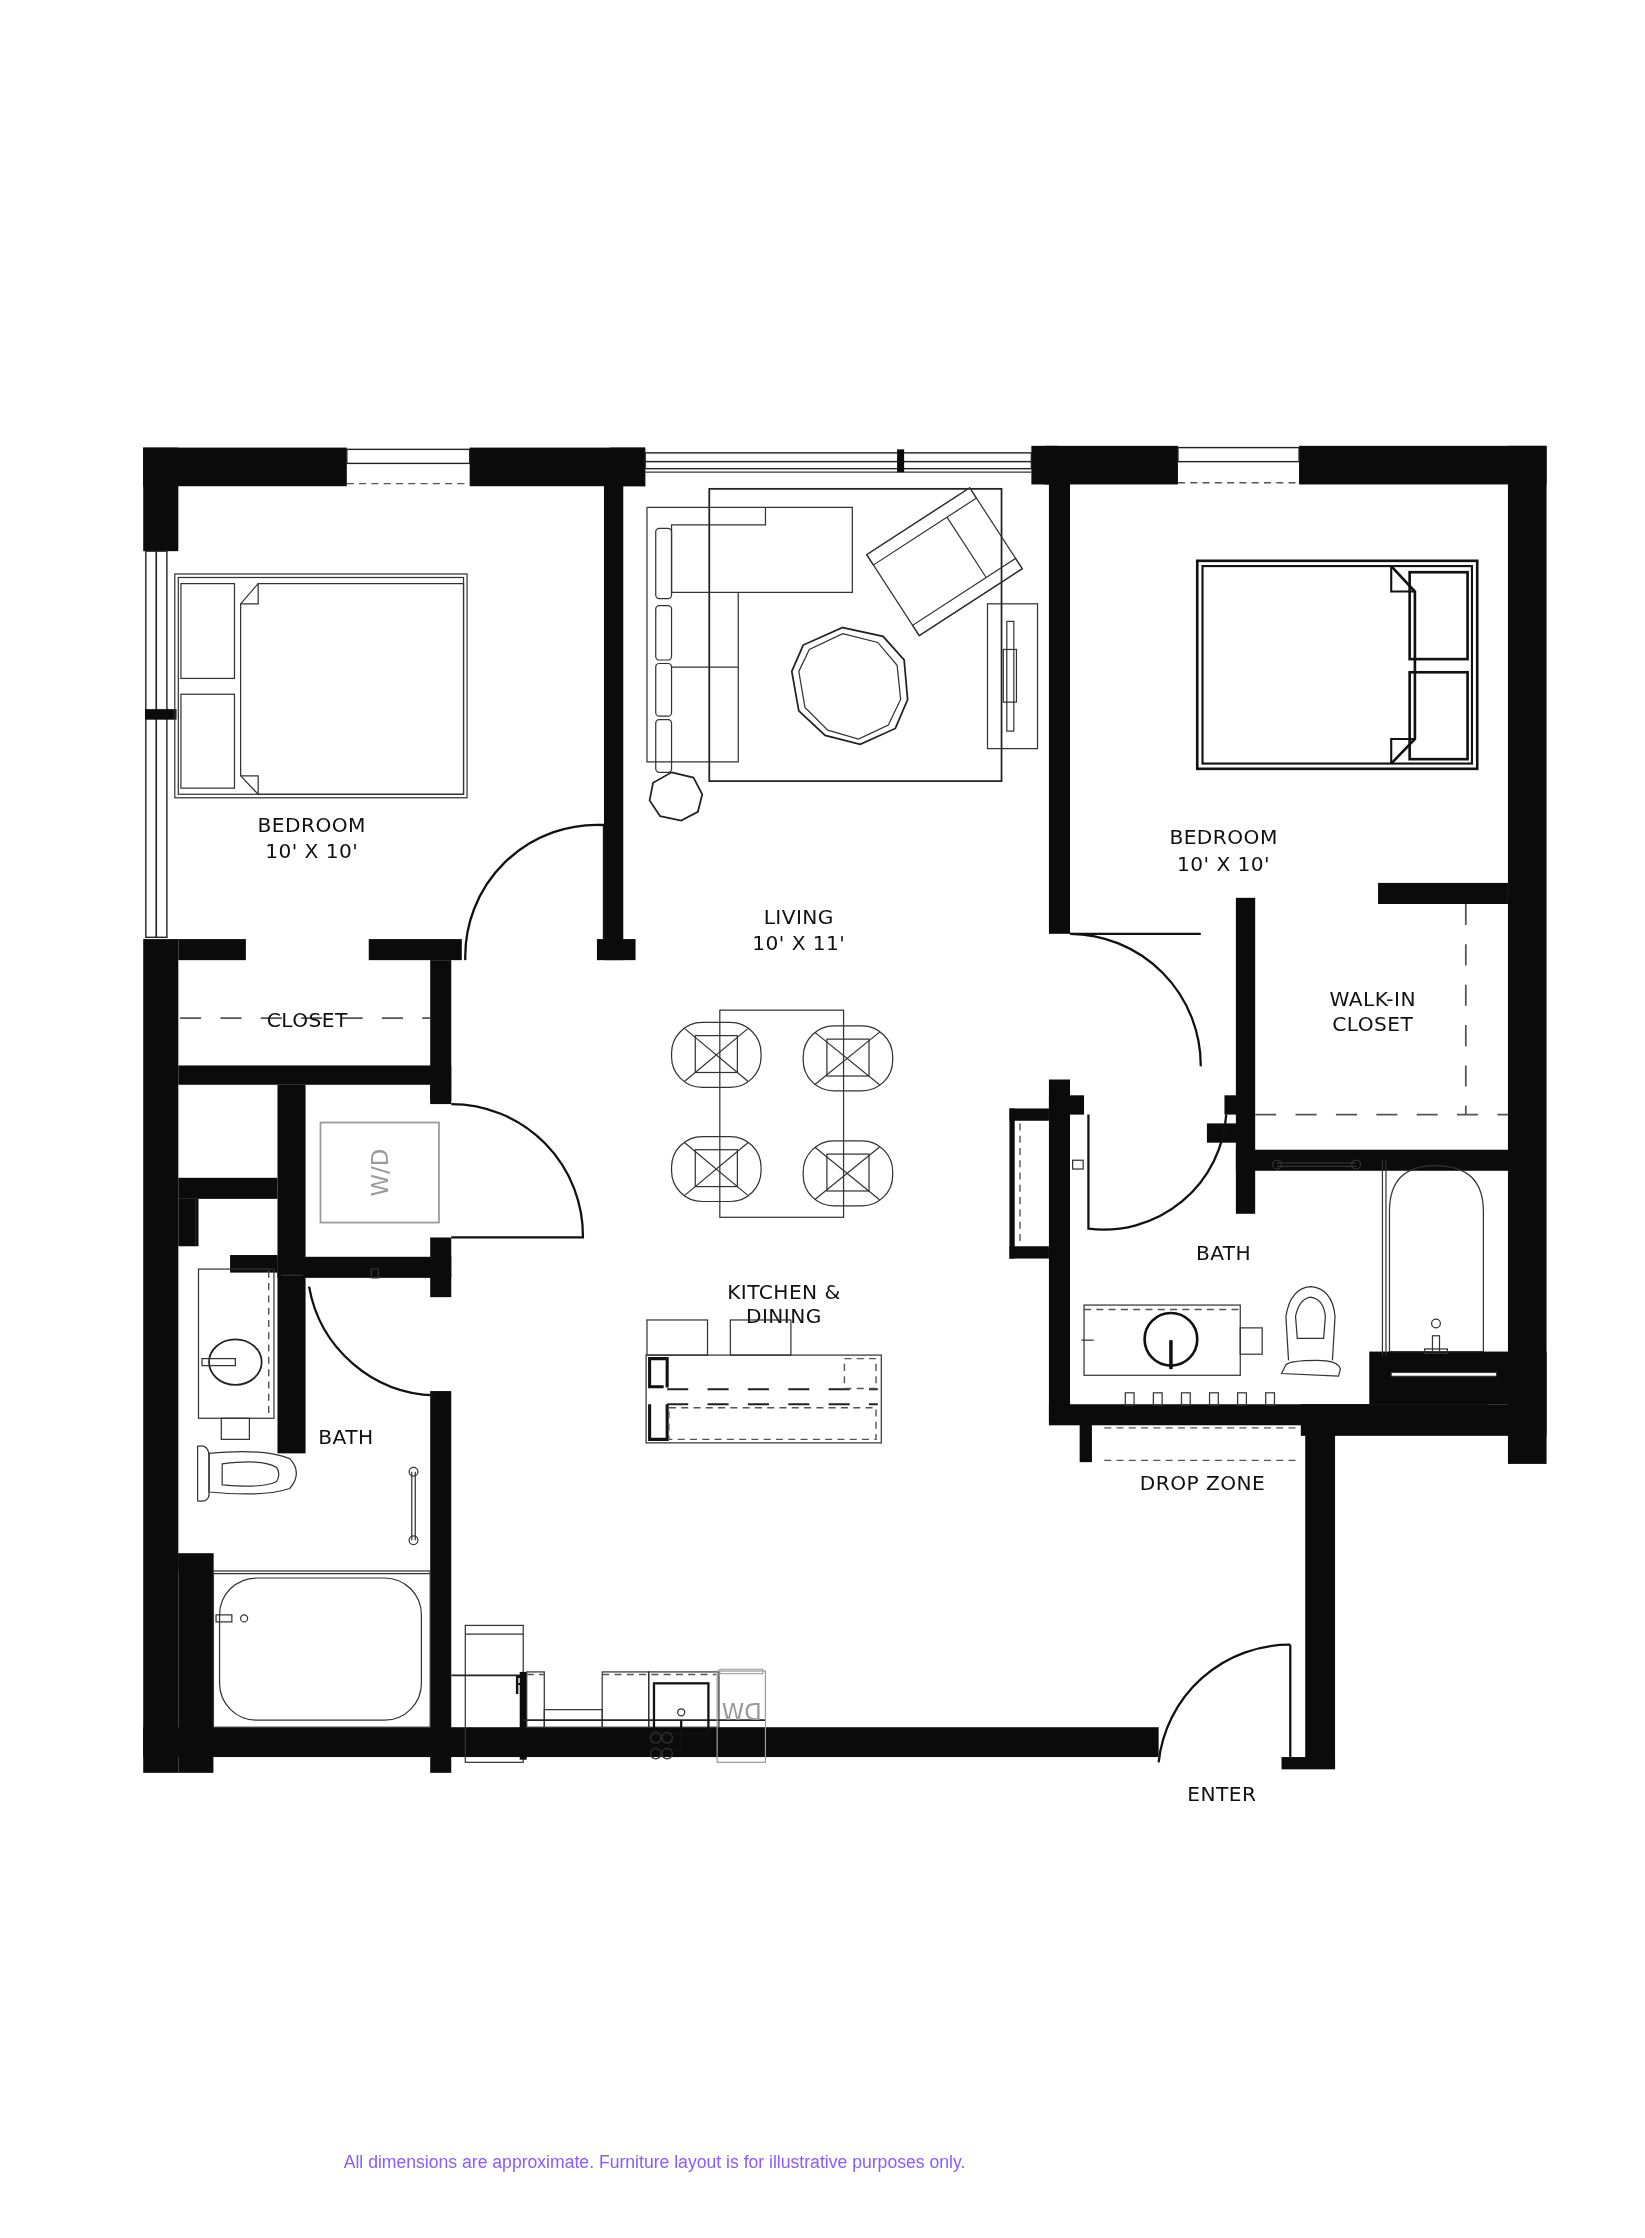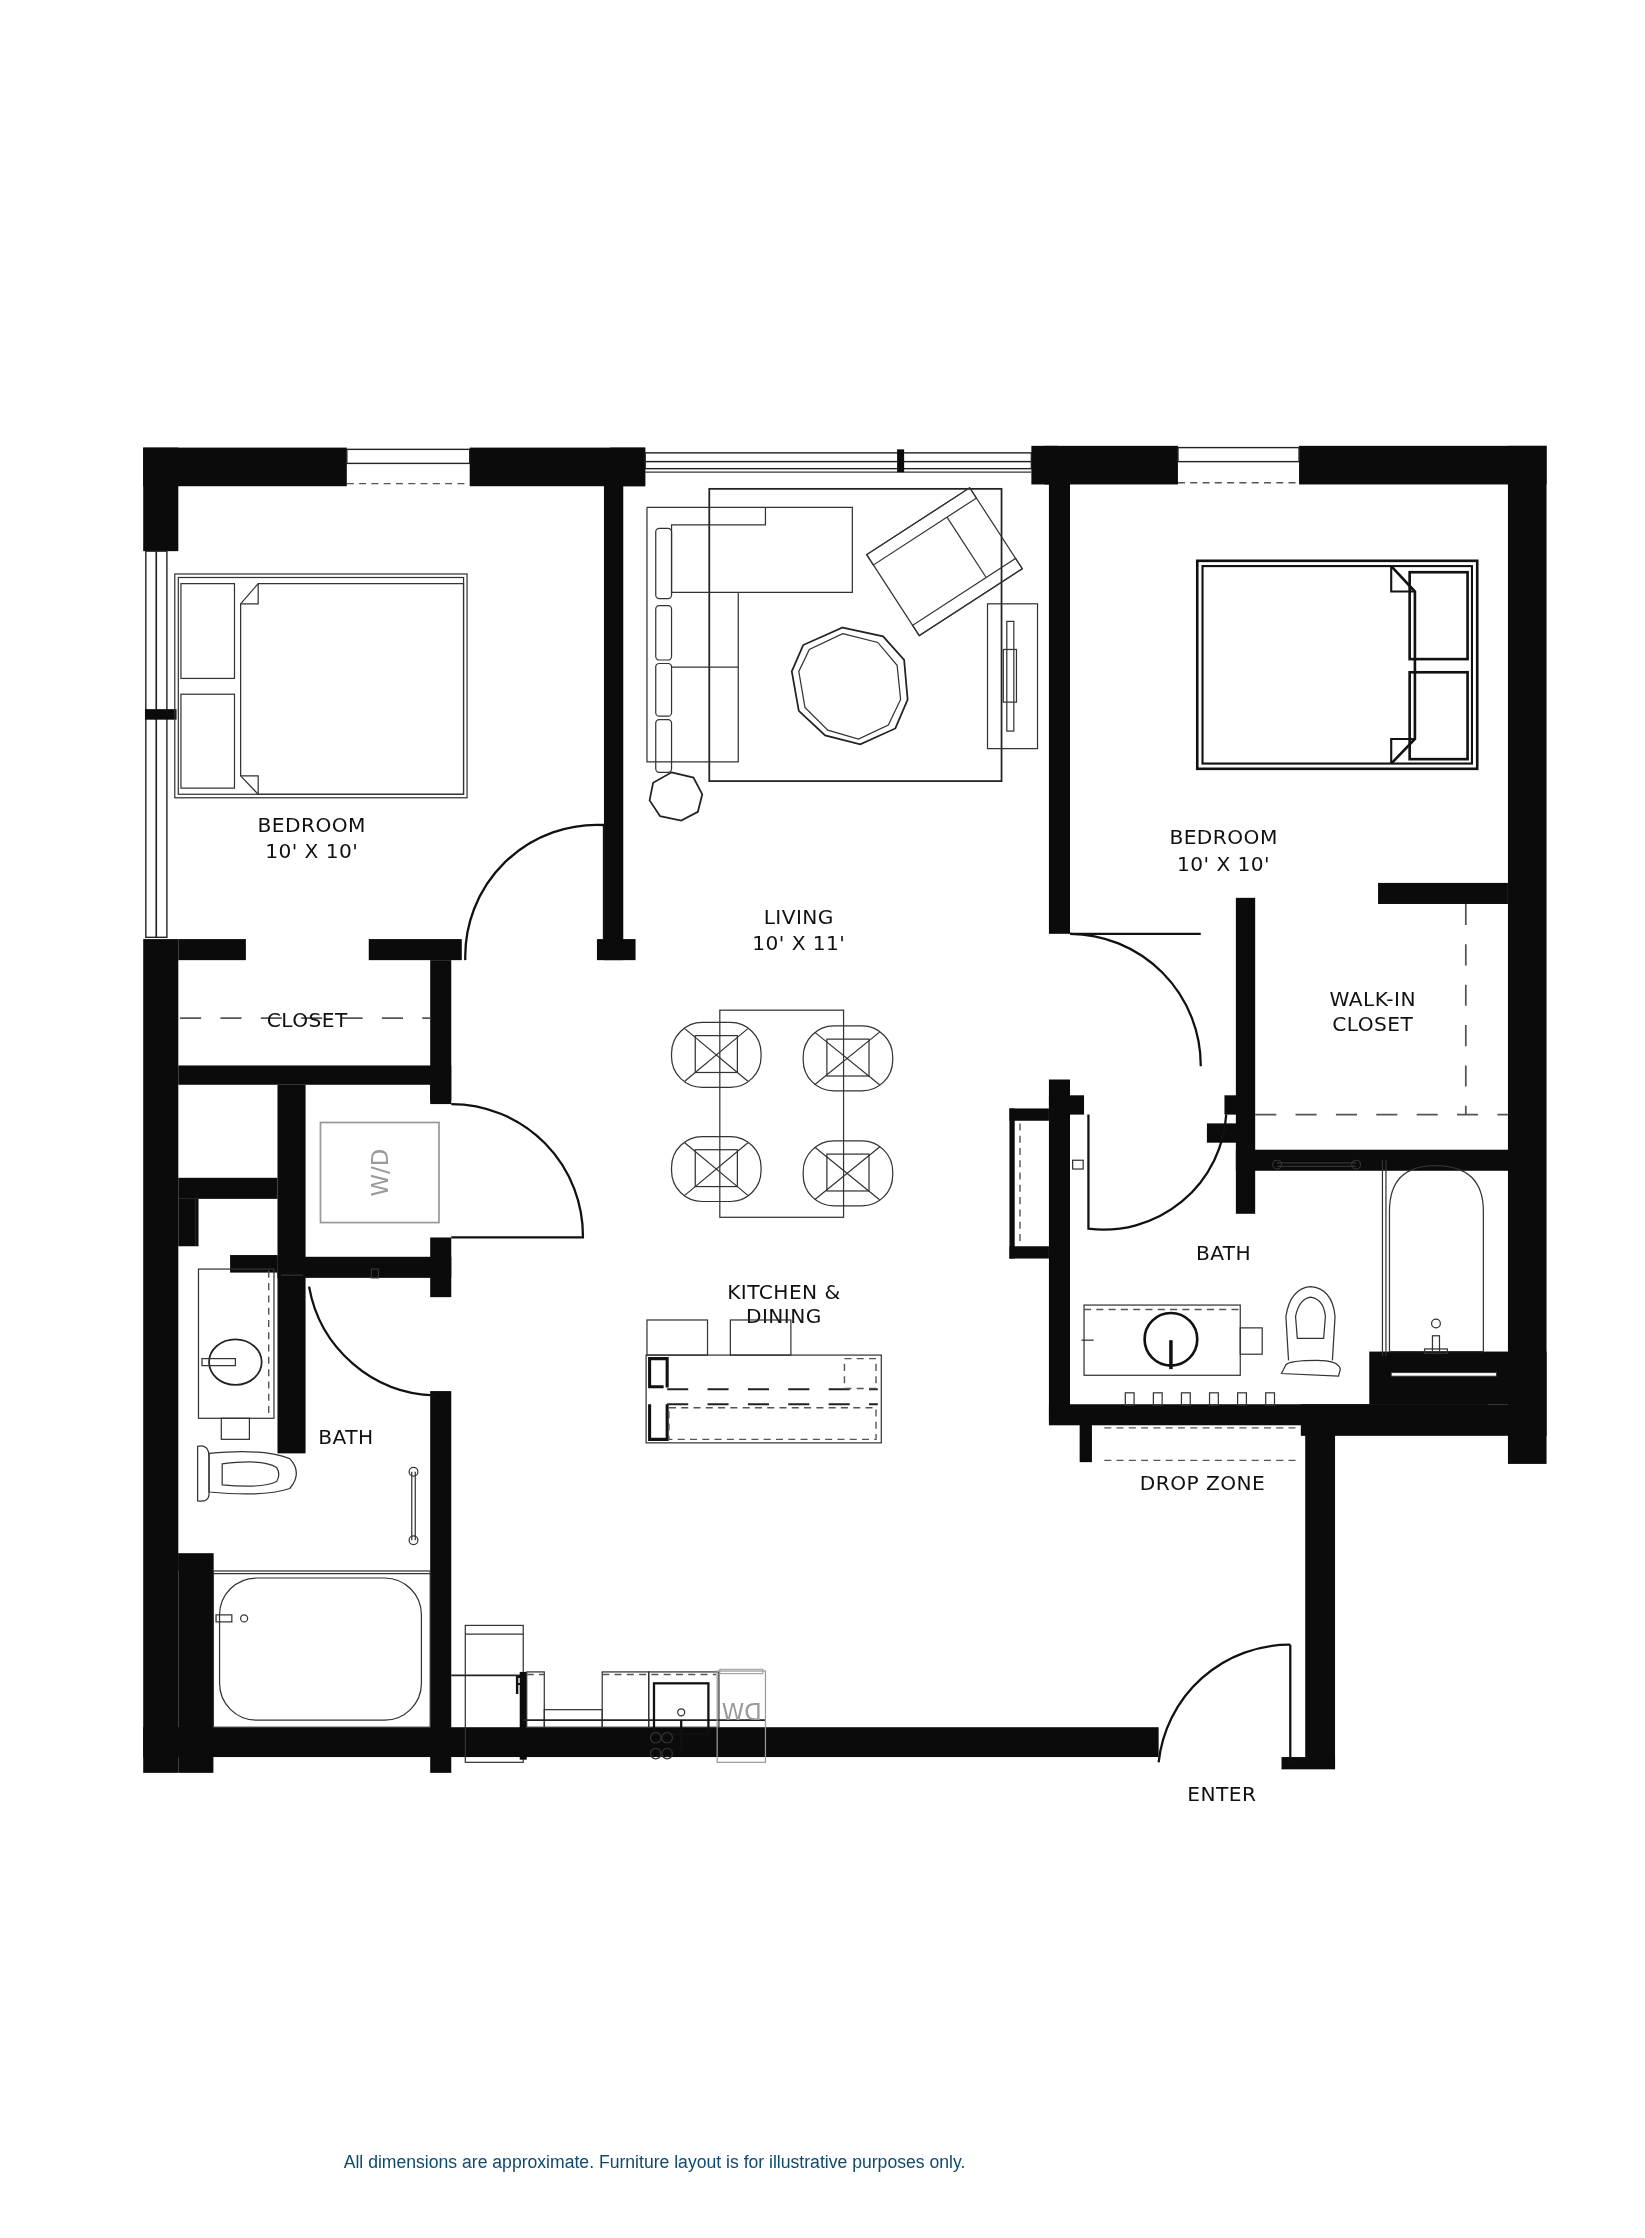--- a/index.html
+++ b/index.html
@@ -10,21 +10,21 @@
   .lbl-big{font-family:"DejaVu Sans",sans-serif;font-size:28px;fill:#111;}
   .wall{fill:#0b0b0b;}
   .fx{fill:none;stroke:#222;stroke-width:2;}
   .fx-thin{fill:none;stroke:#333;stroke-width:1.4;}
   .fx-grey{fill:none;stroke:#9a9a9a;stroke-width:2;}
   .fx-bold{fill:none;stroke:#111;stroke-width:3.5;}
   .dash{fill:none;stroke:#555;stroke-width:2;stroke-dasharray:24 22;}
   .dash-s{fill:none;stroke:#555;stroke-width:1.6;stroke-dasharray:8 6;}
   .door{fill:none;stroke:#111;stroke-width:2.6;}
   .win{fill:#fff;stroke:#222;stroke-width:1.6;}
-  #footer{position:absolute;left:0;width:1309px;top:2152px;text-align:center;font-family:"Liberation Sans",sans-serif;font-size:17.6px;color:#0c4a6e;}
+  #footer{position:absolute;left:0;width:1309px;top:2152px;text-align:center;font-family:"Liberation Sans",sans-serif;font-size:17.6px;color:#8b5cf6;}
 </style>
 </head>
 <body>
 
 <svg id="plan" width="1645" height="2238" viewBox="0 0 1874 2550" xmlns="http://www.w3.org/2000/svg">
 
   <g>
 
     <rect class="wall" x="163" y="510" width="232" height="44"></rect>
     <rect class="wall" x="535" y="510" width="200" height="44"></rect>

